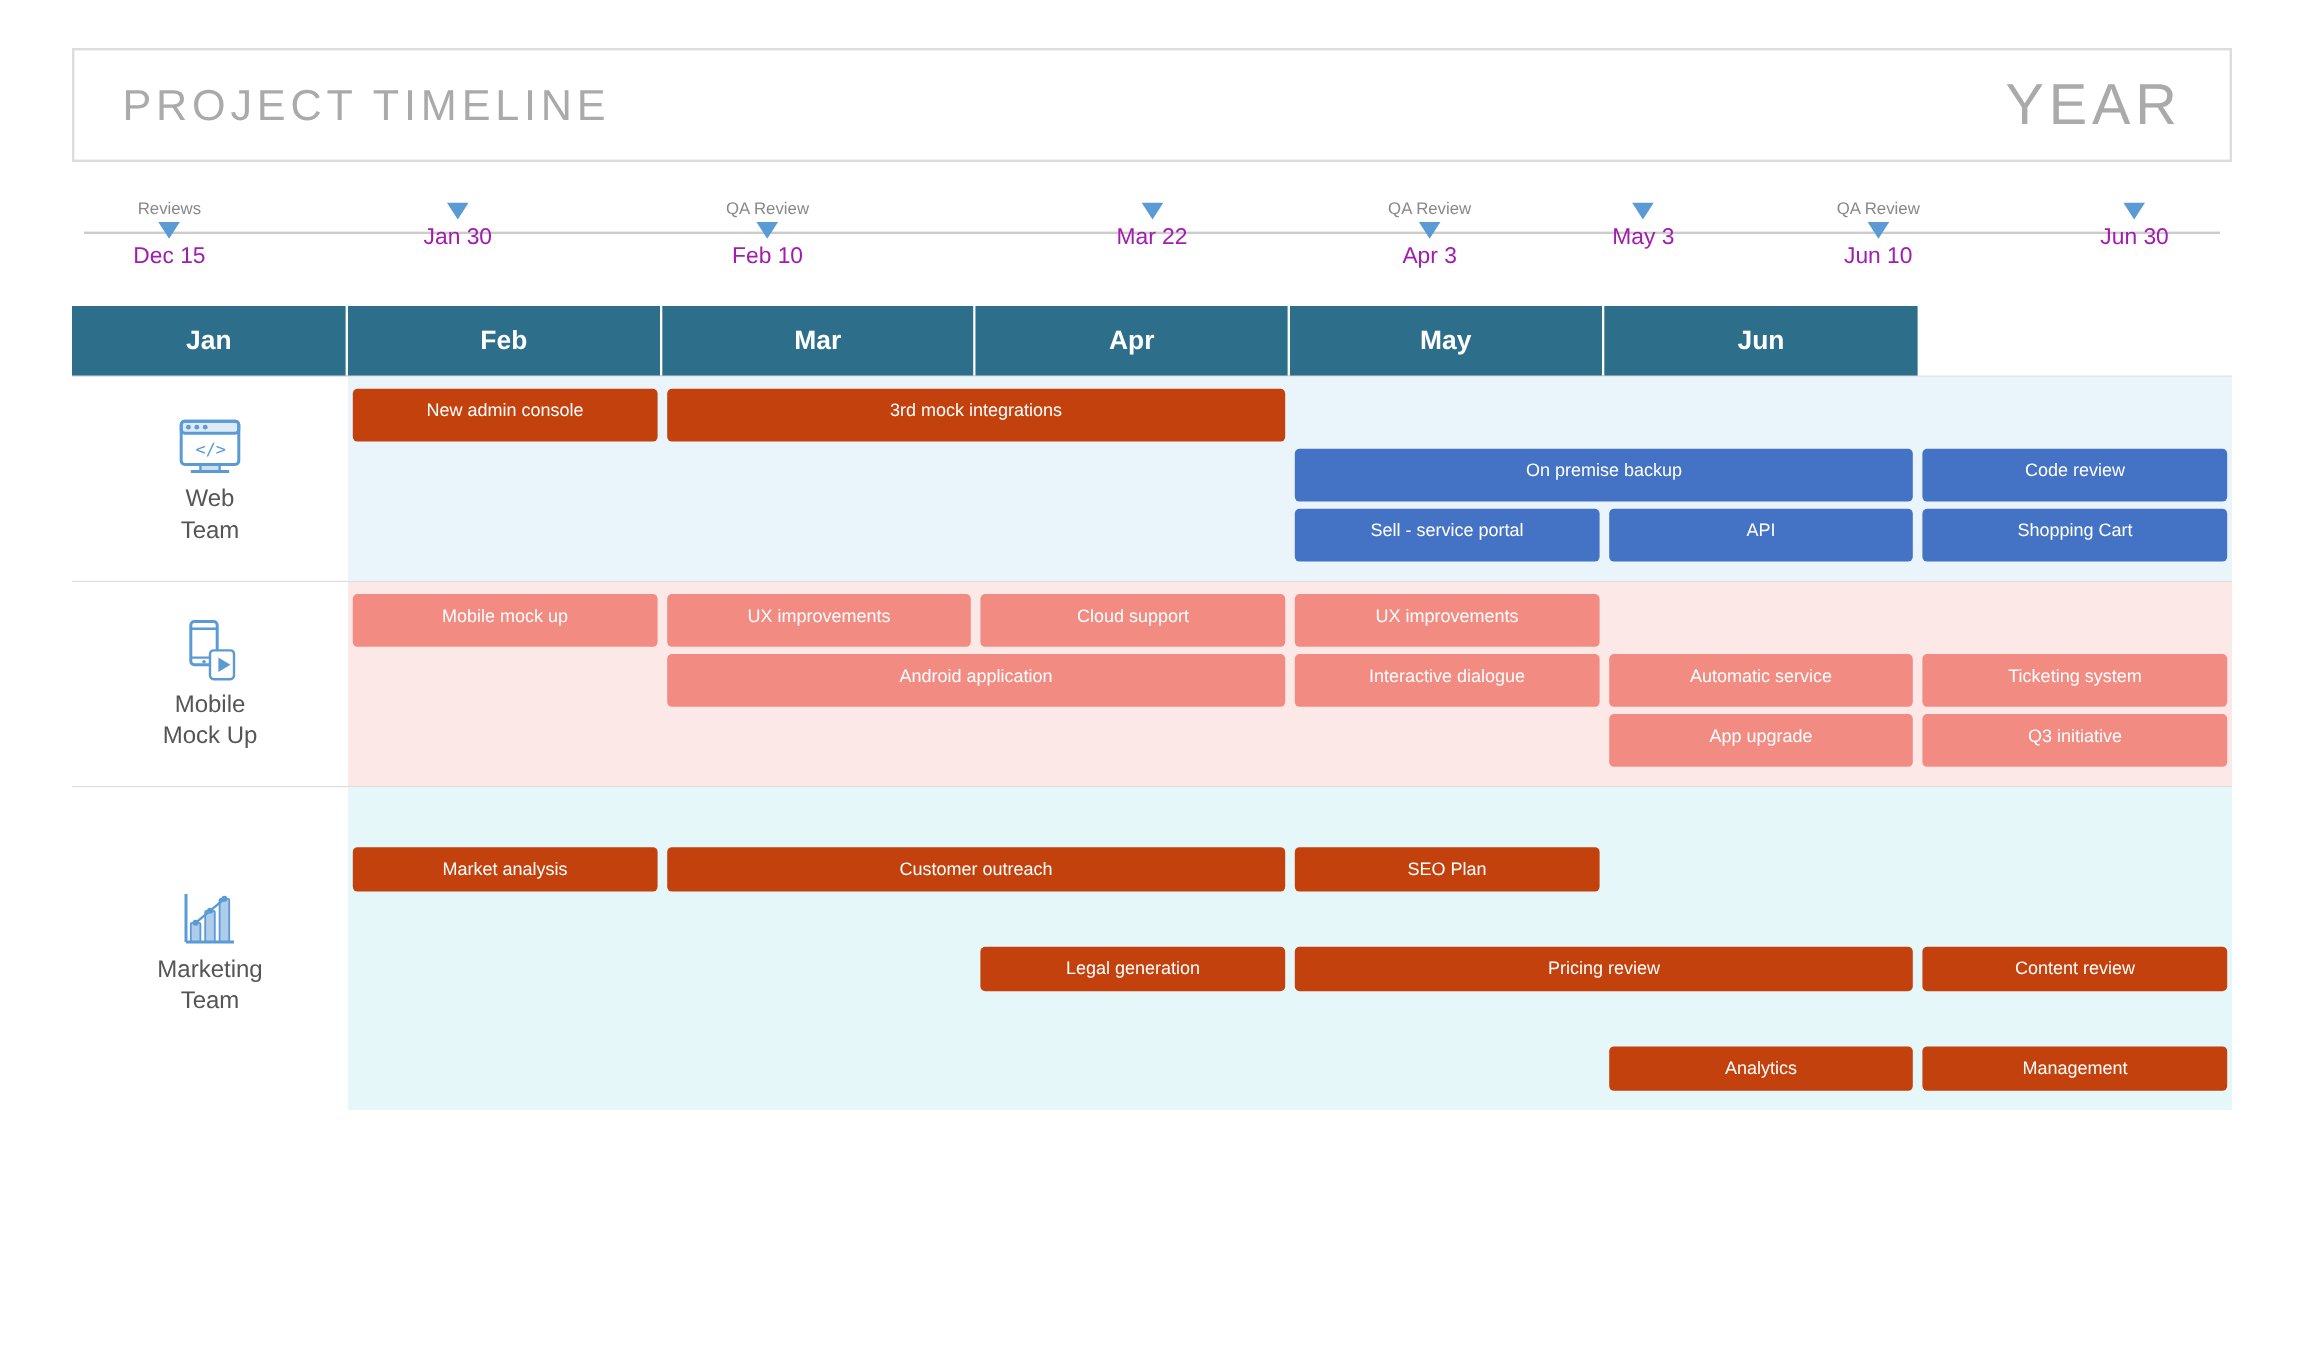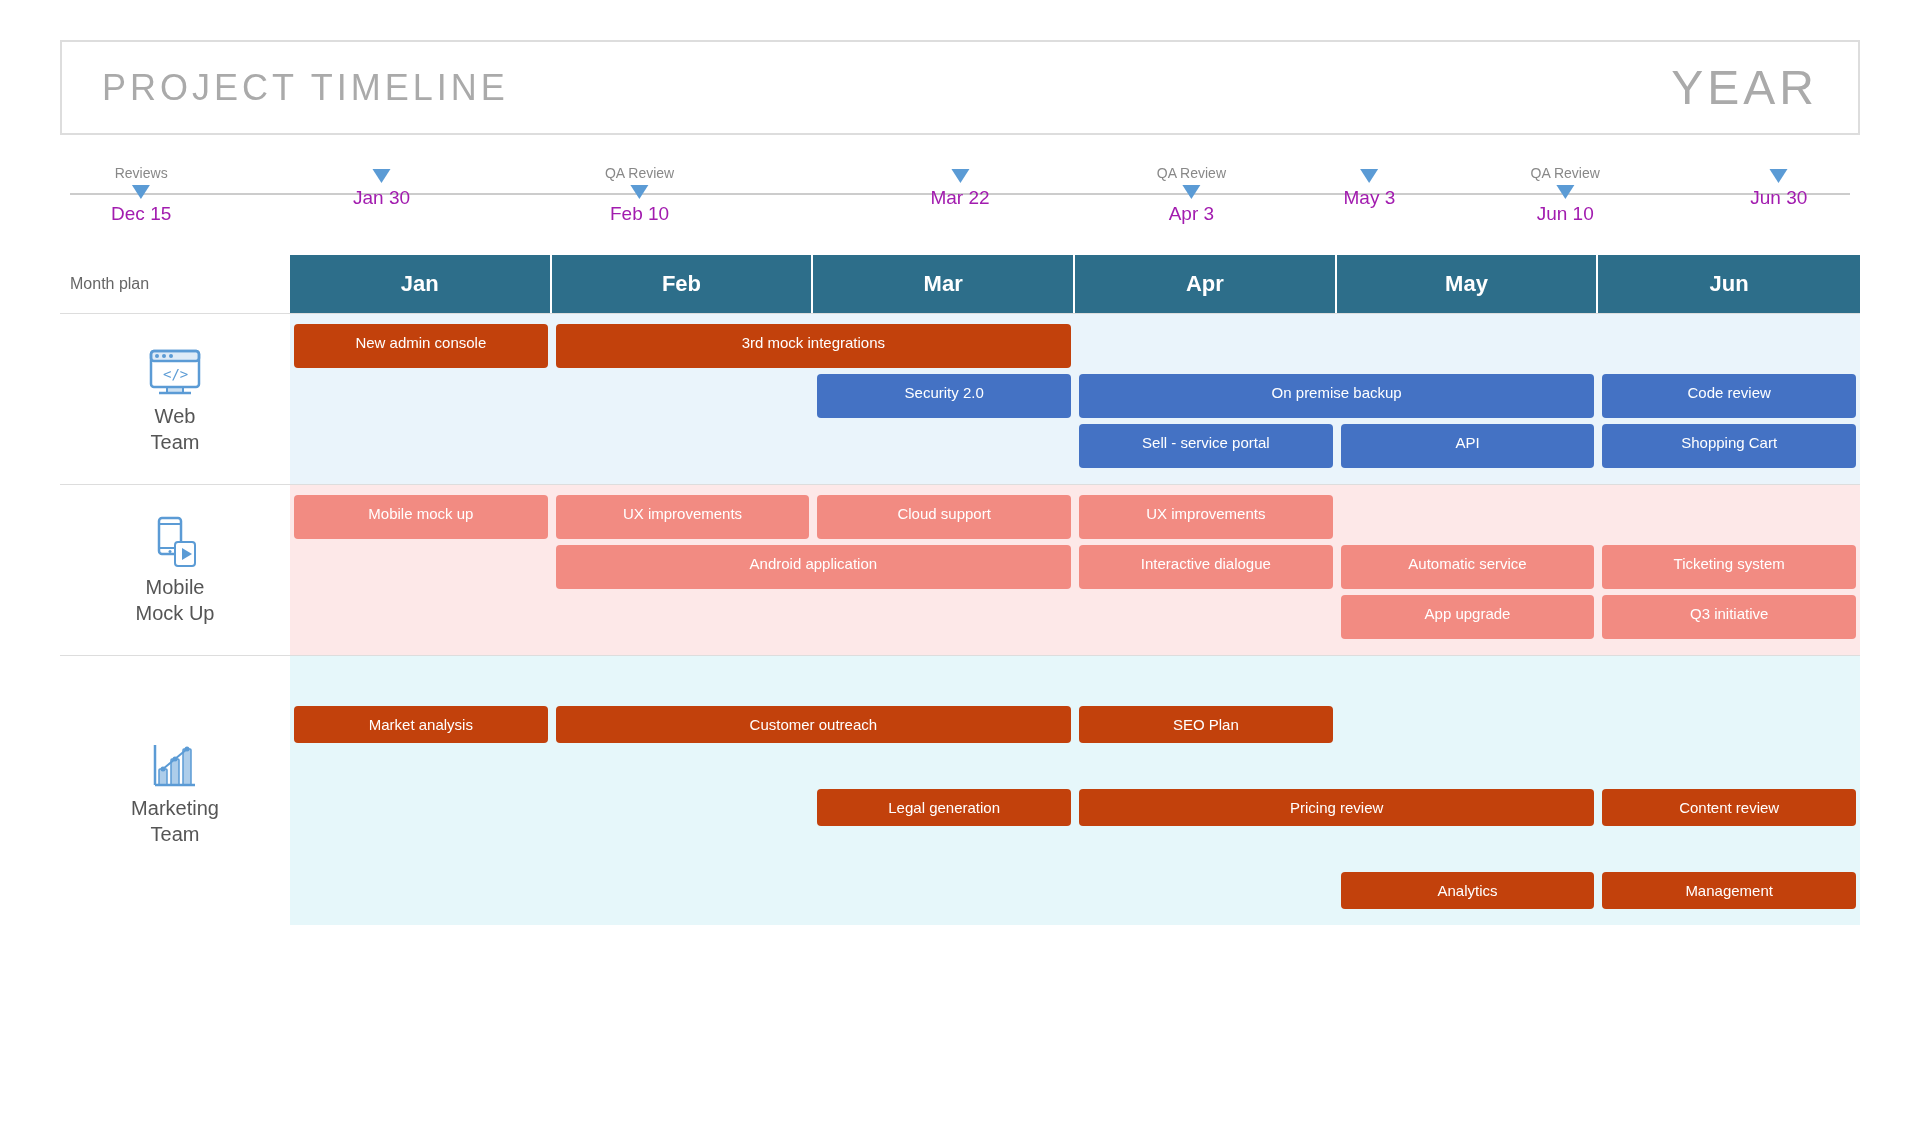--- a/index.html
+++ b/index.html
@@ -234,21 +234,20 @@
 
     <div class="timeline-milestone" style="left:96%">
       <span class="milestone-label"></span>
       <div class="milestone-arrow"></div>
       <span class="milestone-date">Jun 30</span>
     </div>
   </div>
 </div>
 
 <div class="grid-header">
-  <div class="grid-header-label">Month plan</div>
   <div class="grid-header-cell">Jan</div>
   <div class="grid-header-cell">Feb</div>
   <div class="grid-header-cell">Mar</div>
   <div class="grid-header-cell">Apr</div>
   <div class="grid-header-cell">May</div>
   <div class="grid-header-cell">Jun</div>
 </div>
 
 <div class="team-section">
   <div class="team-label">
@@ -270,23 +269,20 @@
     <div class="task-row">
       <div class="task-cell col-start-1 col-span-1">
         <div class="task task-blue">New admin console</div>
       </div>
       <div class="task-cell col-span-2" style="grid-column: 2 / span 2;">
         <div class="task task-blue">3rd mock integrations</div>
       </div>
     </div>
 
     <div class="task-row">
-      <div class="task-cell col-span-1" style="grid-column: 3 / span 1;">
-        <div class="task task-medium-blue">Security 2.0</div>
-      </div>
       <div class="task-cell" style="grid-column: 4 / span 2;">
         <div class="task task-medium-blue">On premise backup</div>
       </div>
       <div class="task-cell col-span-1" style="grid-column: 6 / span 1;">
         <div class="task task-medium-blue">Code review</div>
       </div>
     </div>
 
     <div class="task-row">
       <div class="task-cell col-span-1" style="grid-column: 4 / span 1;">

